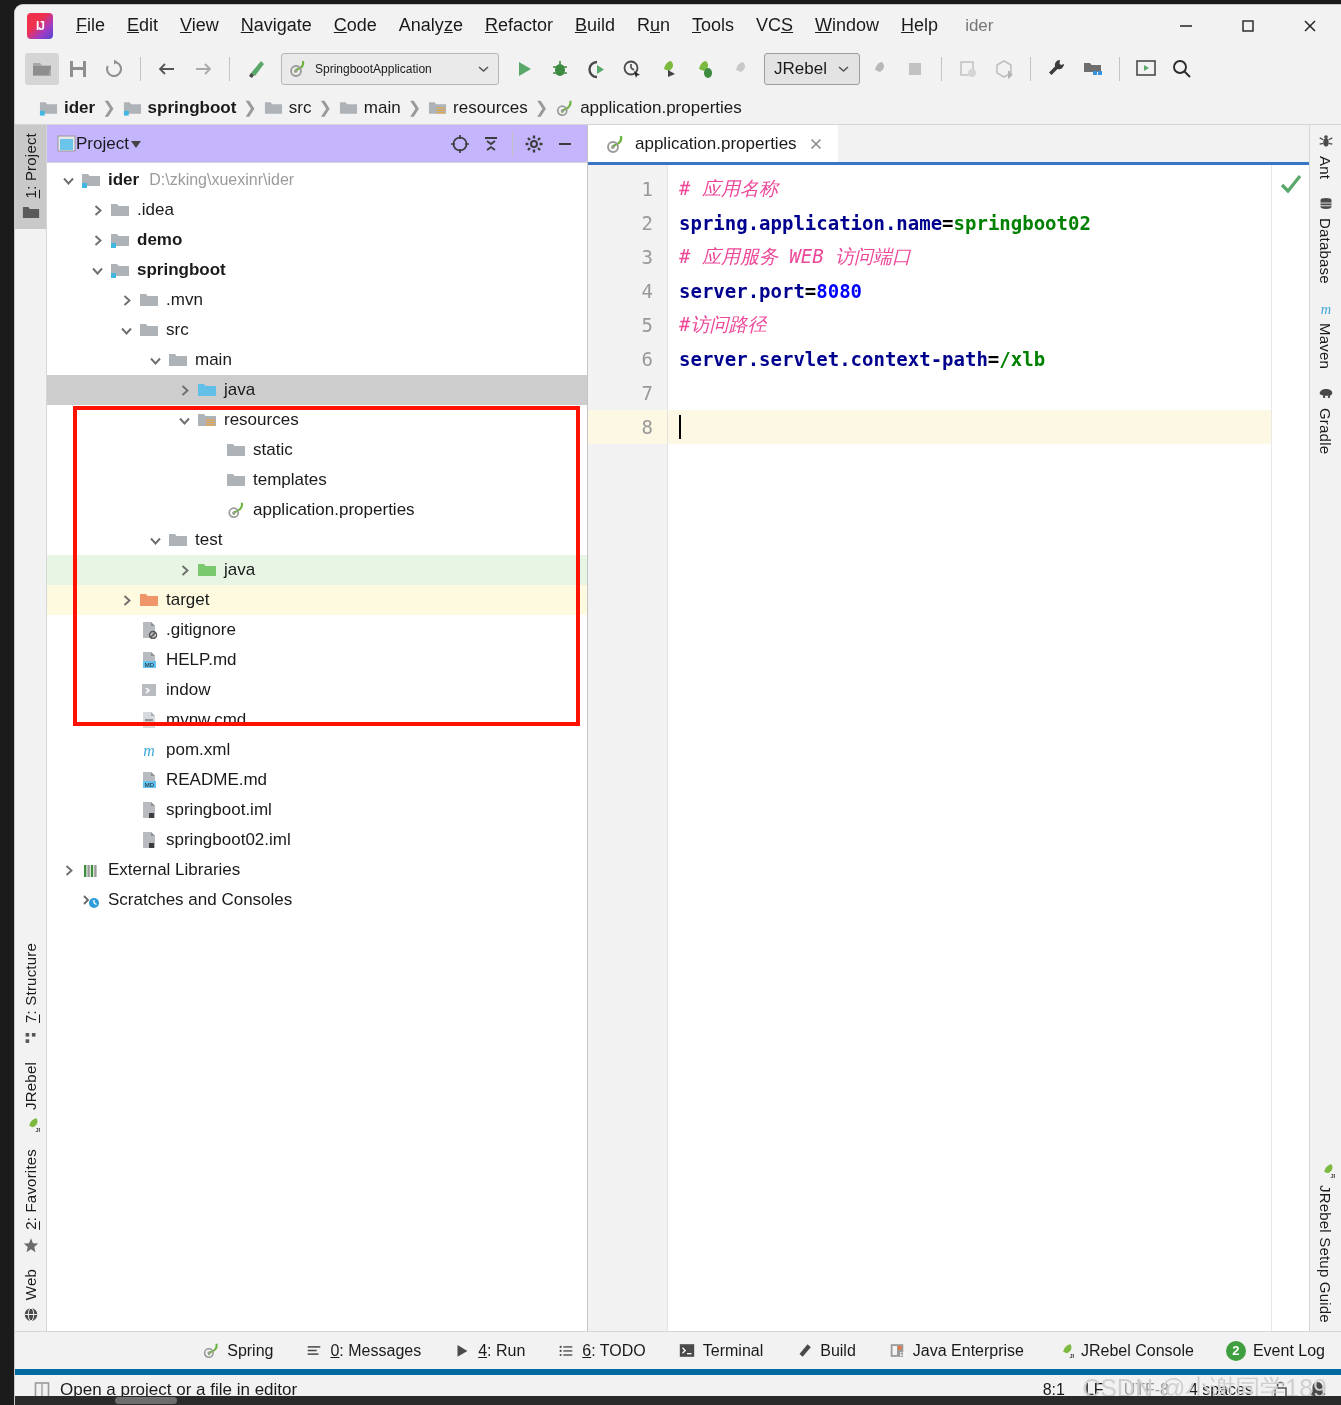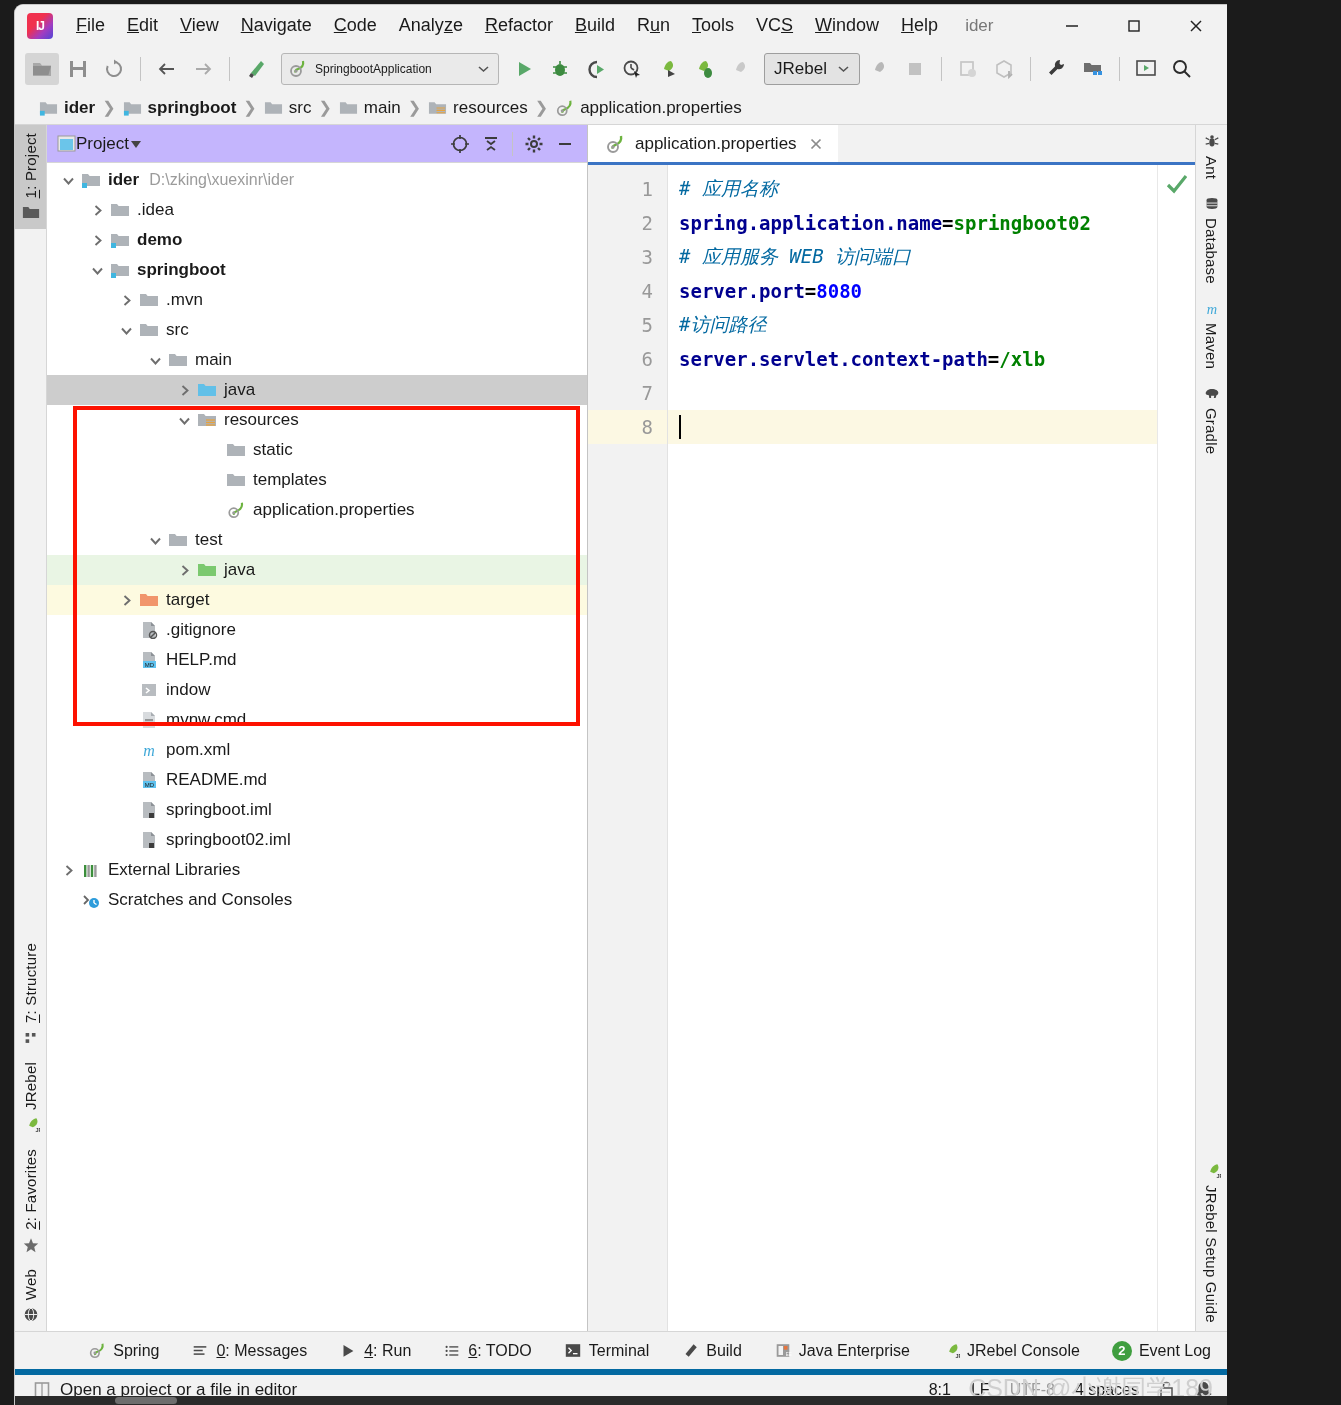--- a/index.html
+++ b/index.html
@@ -3,21 +3,21 @@
 <meta charset="utf-8">
 <style>
   * { box-sizing: border-box; margin: 0; padding: 0; }
   html, body {
     width: 1341px; height: 1405px;
     font-family: "Liberation Sans", sans-serif;
     background: #1b1b1b; overflow: hidden;
   }
   .app {
     position: absolute; left: 14px; top: 4px;
-    width: 1213px; height: 1401px;
+    width: 1327px; height: 1401px;
     background: #f2f2f2;
     border-top-left-radius: 9px;
     border: 1px solid #c8c8c8;
     border-right: none; border-bottom: none;
     overflow: hidden;
     display: flex; flex-direction: column;
   }
 
   
   .menubar {
@@ -190,21 +190,21 @@
   .gline.cur { background: #fcf8e3; }
   .code {
     flex: 1; padding-top: 7px; position: relative; min-width: 0;
     font-family: "DejaVu Sans Mono", monospace;
   }
   .cline {
     height: 34px; display: flex; align-items: center;
     padding-left: 11px; font-size: 19px; white-space: pre;
   }
   .cline.cur { background: #fcf8e3; }
-  .cm { color: #0369a1; font-style: italic; }
+  .cm { color: #ec4899; font-style: italic; }
   .key { color: #00008f; font-weight: bold; }
   .eq { color: #000; font-weight: bold; }
   .valstr { color: #008000; font-weight: bold; }
   .valnum { color: #0000ff; font-weight: bold; }
   .caret {
     display: inline-block; width: 2px; height: 24px;
     background: #000; vertical-align: middle;
   }
   .ed-right {
     width: 38px; flex: none; background: #fff;

